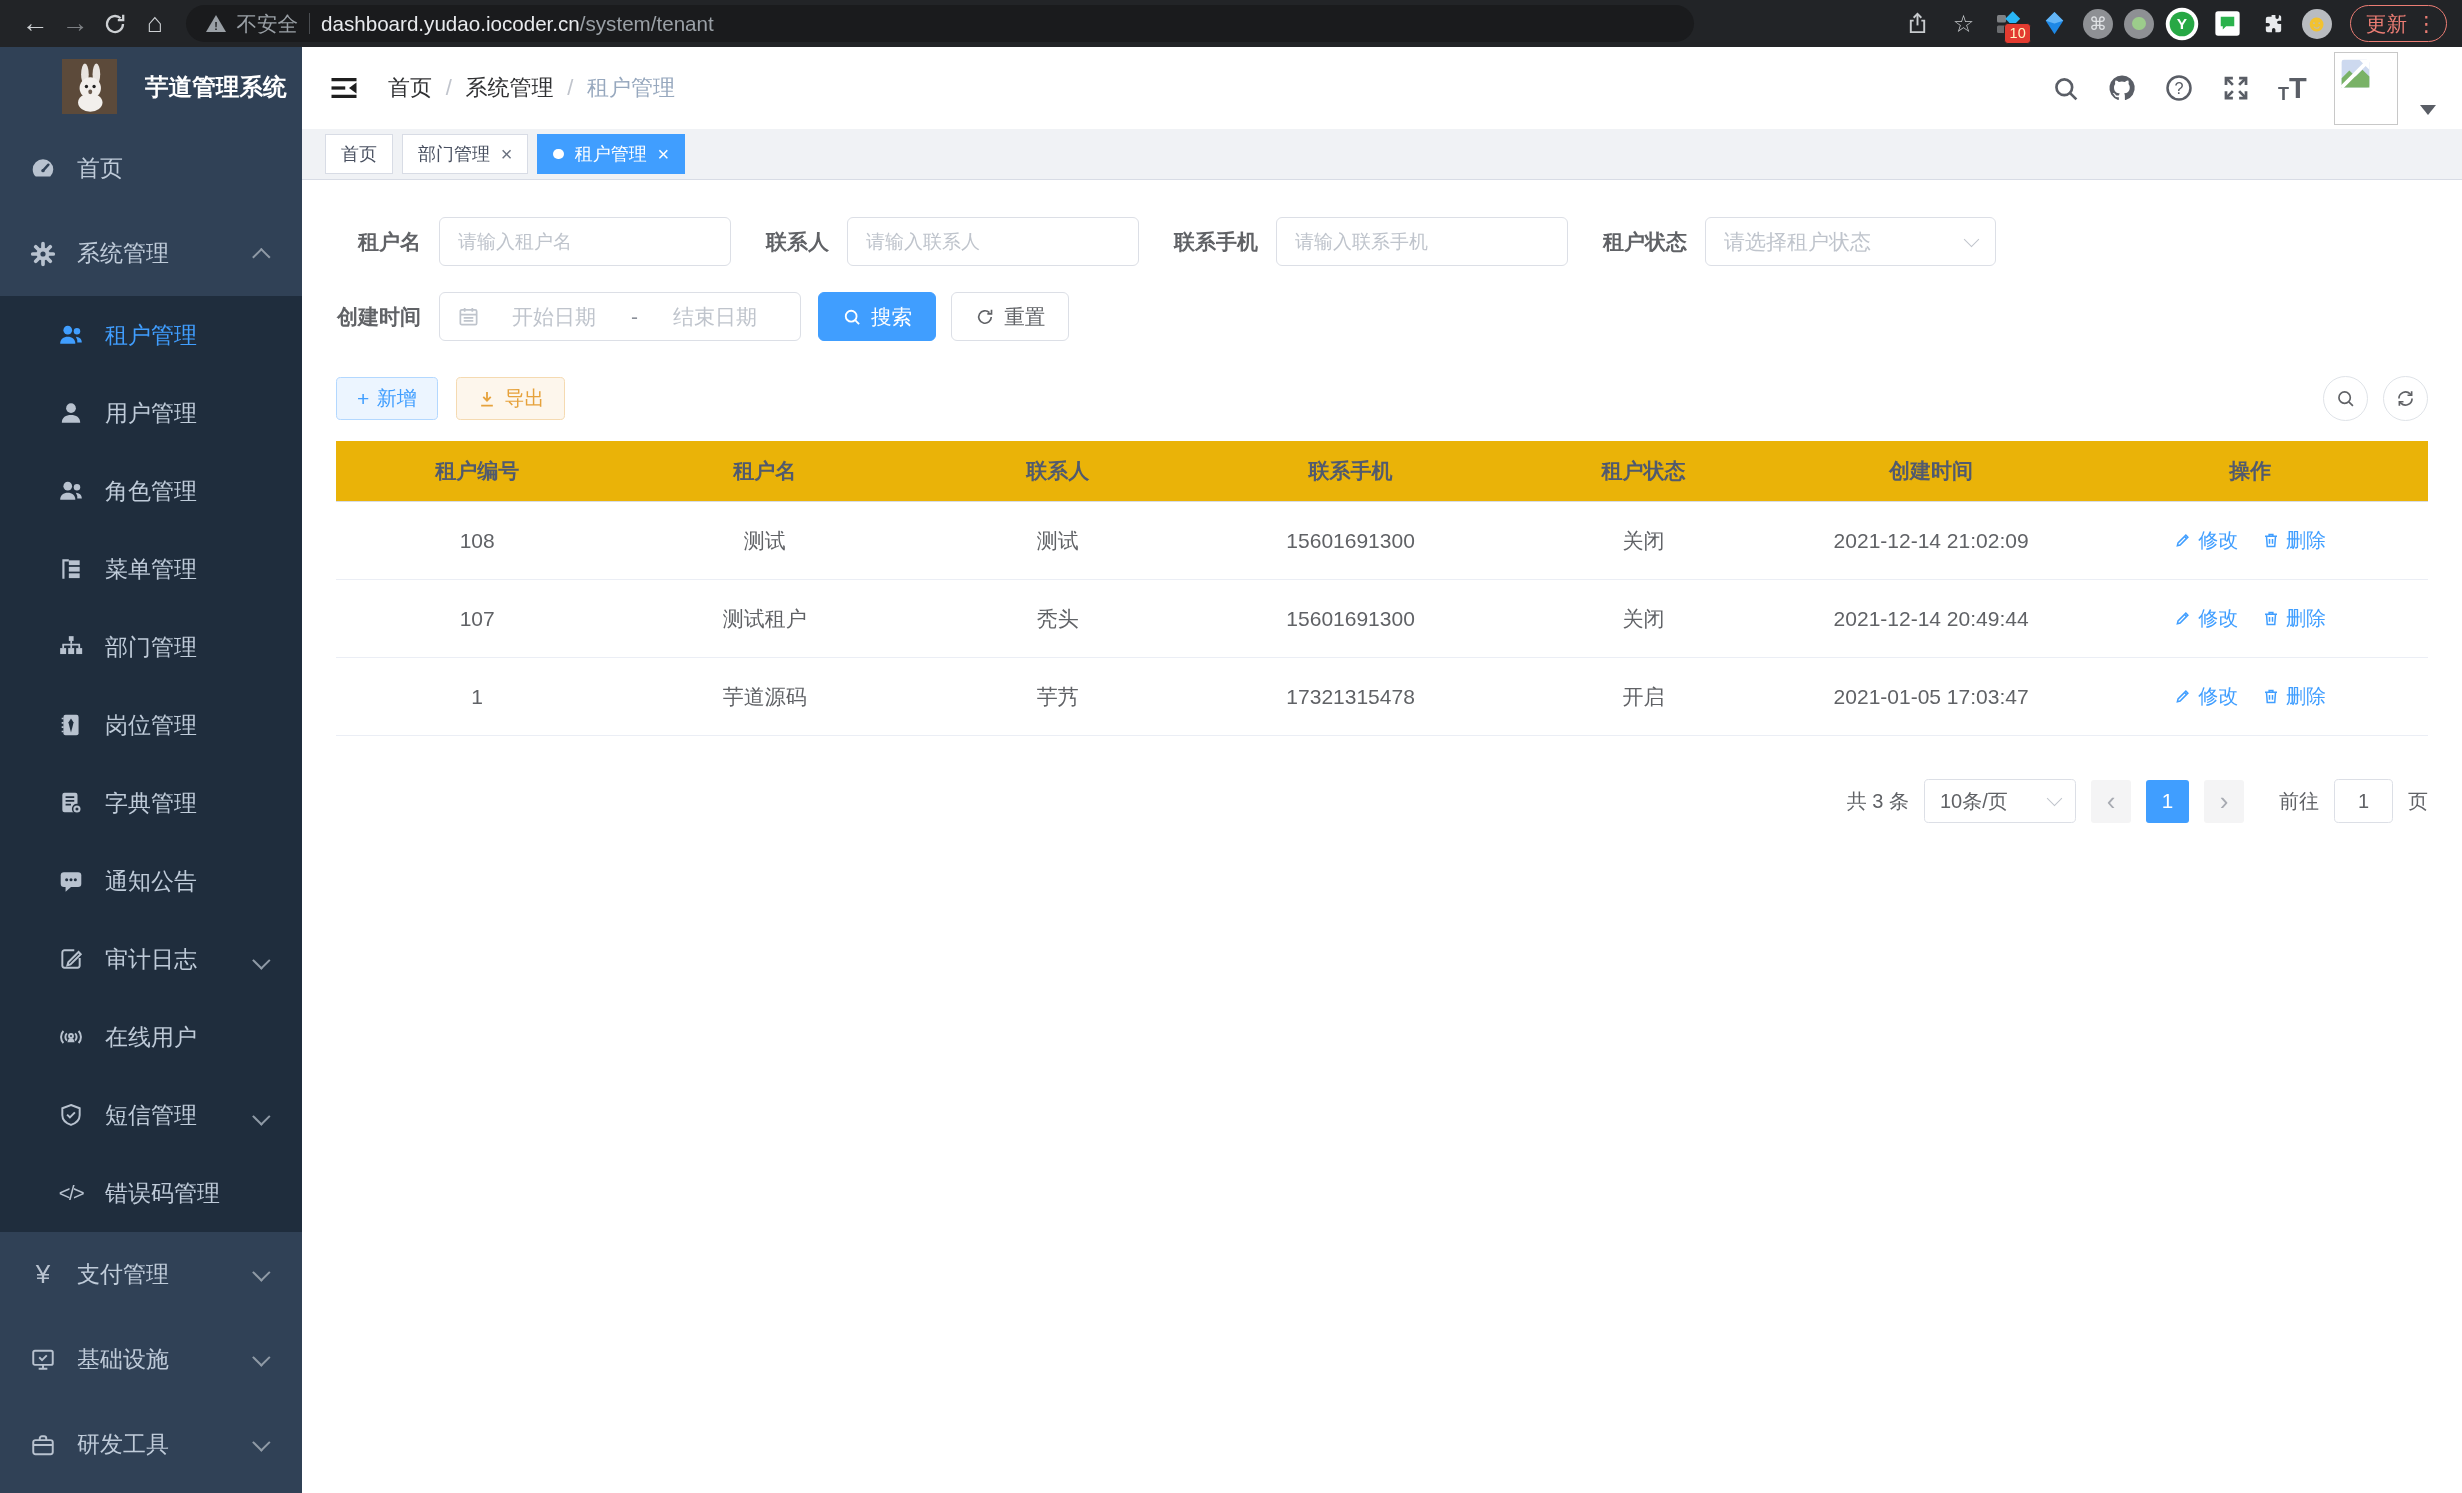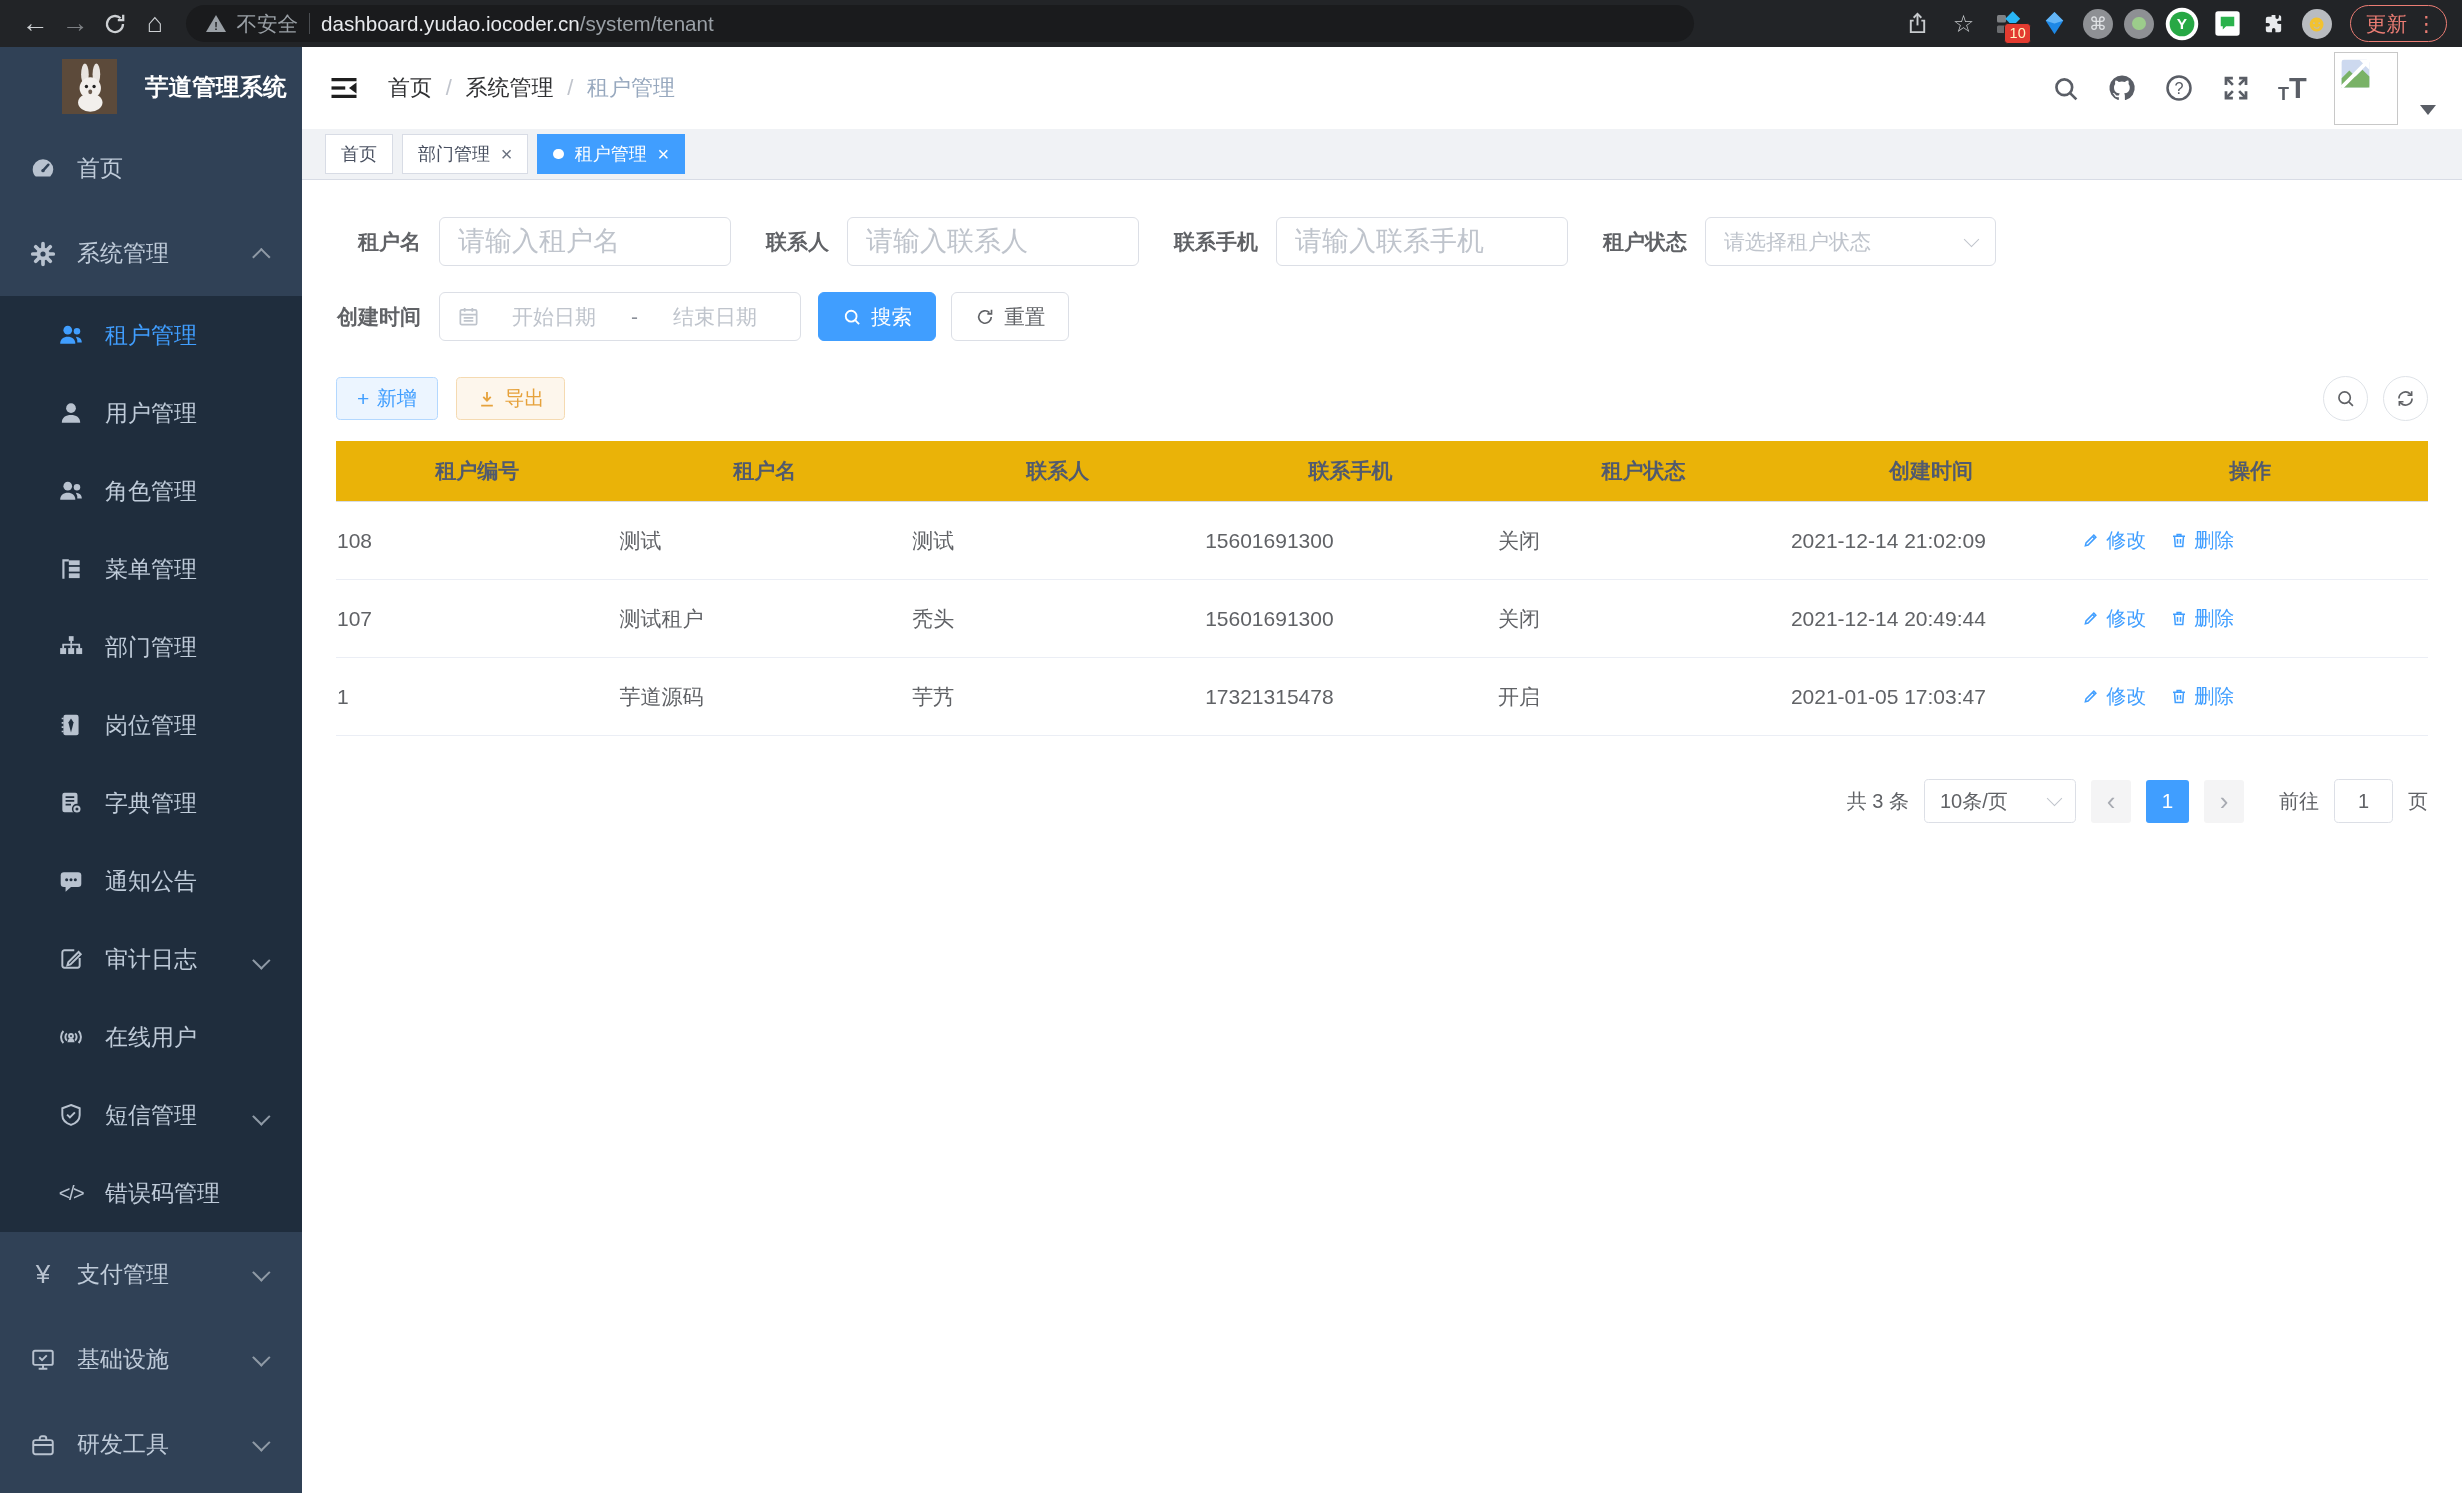--- a/index.html
+++ b/index.html
@@ -67,41 +67,41 @@
   .tag.active{background:#409eff;border-color:#409eff;color:#fff;}
   .tag.active .tclose{color:#fff;}
   .tag .dot{width:10.7px;height:10.7px;border-radius:50%;background:#fff;}
 
   
   .content{flex:1;padding:37px 34px 0 34px;background:#fff;overflow:hidden;}
   .filter-row{display:flex;align-items:center;margin-bottom:26px;}
   .filter-item{display:flex;align-items:center;margin-right:35px;}
   .f-label{font-size:21px;font-weight:700;color:#606266;margin-right:18px;white-space:nowrap;}
   .f-label.first{min-width:85px;text-align:right;}
-  .f-input{width:292px;height:49px;box-sizing:border-box;border:0.8px solid #dcdfe6;border-radius:6px;font-size:27px;padding:0 18px;color:#606266;outline:none;font-family:inherit;background:#fff;}
+  .f-input{width:292px;height:49px;box-sizing:border-box;border:0.8px solid #dcdfe6;border-radius:6px;font-size:19px;padding:0 18px;color:#606266;outline:none;font-family:inherit;background:#fff;}
   .f-input::placeholder{color:#bfc4cc;}
   .f-select{width:291px;height:49px;box-sizing:border-box;border:0.8px solid #dcdfe6;border-radius:6px;display:flex;align-items:center;justify-content:space-between;padding:0 18px;color:#bfc4cc;font-size:21px;cursor:pointer;background:#fff;}
   .sel-chev{width:10px;height:10px;border-right:1.9px solid #c0c4cc;border-bottom:1.9px solid #c0c4cc;transform:rotate(45deg);margin-top:-4.6px;}
   .date-range{width:362px;height:49px;box-sizing:border-box;border:0.8px solid #dcdfe6;border-radius:6px;display:flex;align-items:center;padding:0 17px;color:#bfc4cc;font-size:21px;gap:6px;background:#fff;cursor:text;}
   .date-range .ph{flex:1;text-align:center;}
   .date-range .dsep{color:#8a8f99;padding:0 3px;}
 
   .btn{height:49px;box-sizing:border-box;border-radius:6px;font-size:20.6px;display:inline-flex;align-items:center;justify-content:center;gap:9px;padding:0 23px;border:0.8px solid #dcdfe6;background:#fff;color:#606266;cursor:pointer;font-family:inherit;}
   .btn-primary{background:#409eff;border-color:#409eff;color:#fff;} .ml20{margin-left:15px;justify-content:space-between;}
 
   .actions-row{display:flex;align-items:center;margin:35px 0 20px 0;}
   .btn-sm{height:43px;border-radius:4.6px;font-size:20px;padding:0 20px;display:inline-flex;align-items:center;gap:7.6px;box-sizing:border-box;cursor:pointer;font-family:inherit;}
   .btn-add{background:#ecf5ff;border:0.8px solid #b3d8ff;color:#409eff;}
   .btn-export{background:#fdf6ec;border:0.8px solid #f5dab1;color:#e6a23c;margin-left:18px;}
   .right-tools{margin-left:auto;display:flex;gap:15px;}
   .circle-btn{width:43px;height:43px;border-radius:50%;border:0.8px solid #dfe3e8;background:#fff;display:flex;align-items:center;justify-content:center;color:#606266;cursor:pointer;}
 
   table.grid{width:100%;border-collapse:collapse;font-size:21px;color:#606266;table-layout:fixed;}
   table.grid th{background:#eab308;color:#515a6e;font-weight:700;height:58px;border-bottom:0.8px solid #d8dce5;text-align:center;}
-  table.grid td{height:75px;border-bottom:0.8px solid #ebeef5;text-align:left;background:#fff;}
+  table.grid td{height:75px;border-bottom:0.8px solid #ebeef5;text-align:center;background:#fff;}
   .op-link{color:#409eff;display:inline-flex;align-items:center;gap:6px;font-size:20px;margin:0 9px;cursor:pointer;white-space:nowrap;}
 
   .pagination{display:flex;align-items:center;justify-content:flex-end;margin-top:43px;font-size:20px;color:#606266;gap:15px;}
   .pg-select{width:152px;height:44px;box-sizing:border-box;border:0.8px solid #dcdfe6;border-radius:4.6px;display:flex;align-items:center;justify-content:space-between;padding:0 15px;color:#606266;cursor:pointer;background:#fff;}
   .pg-arrow{width:40px;height:43px;background:#f4f4f5;border-radius:3px;display:flex;align-items:center;justify-content:center;color:#a8abb2;font-size:26px;cursor:pointer;border:none;}
   .pg-num{width:43px;height:43px;background:#409eff;color:#fff;border-radius:3px;display:flex;align-items:center;justify-content:center;font-size:20.6px;cursor:pointer;}
   .pg-goto-input{width:59px;height:44px;box-sizing:border-box;border:0.8px solid #dcdfe6;border-radius:4.6px;text-align:center;font-size:20px;color:#606266;outline:none;font-family:inherit;}
 </style>
 </head>
 <body>

